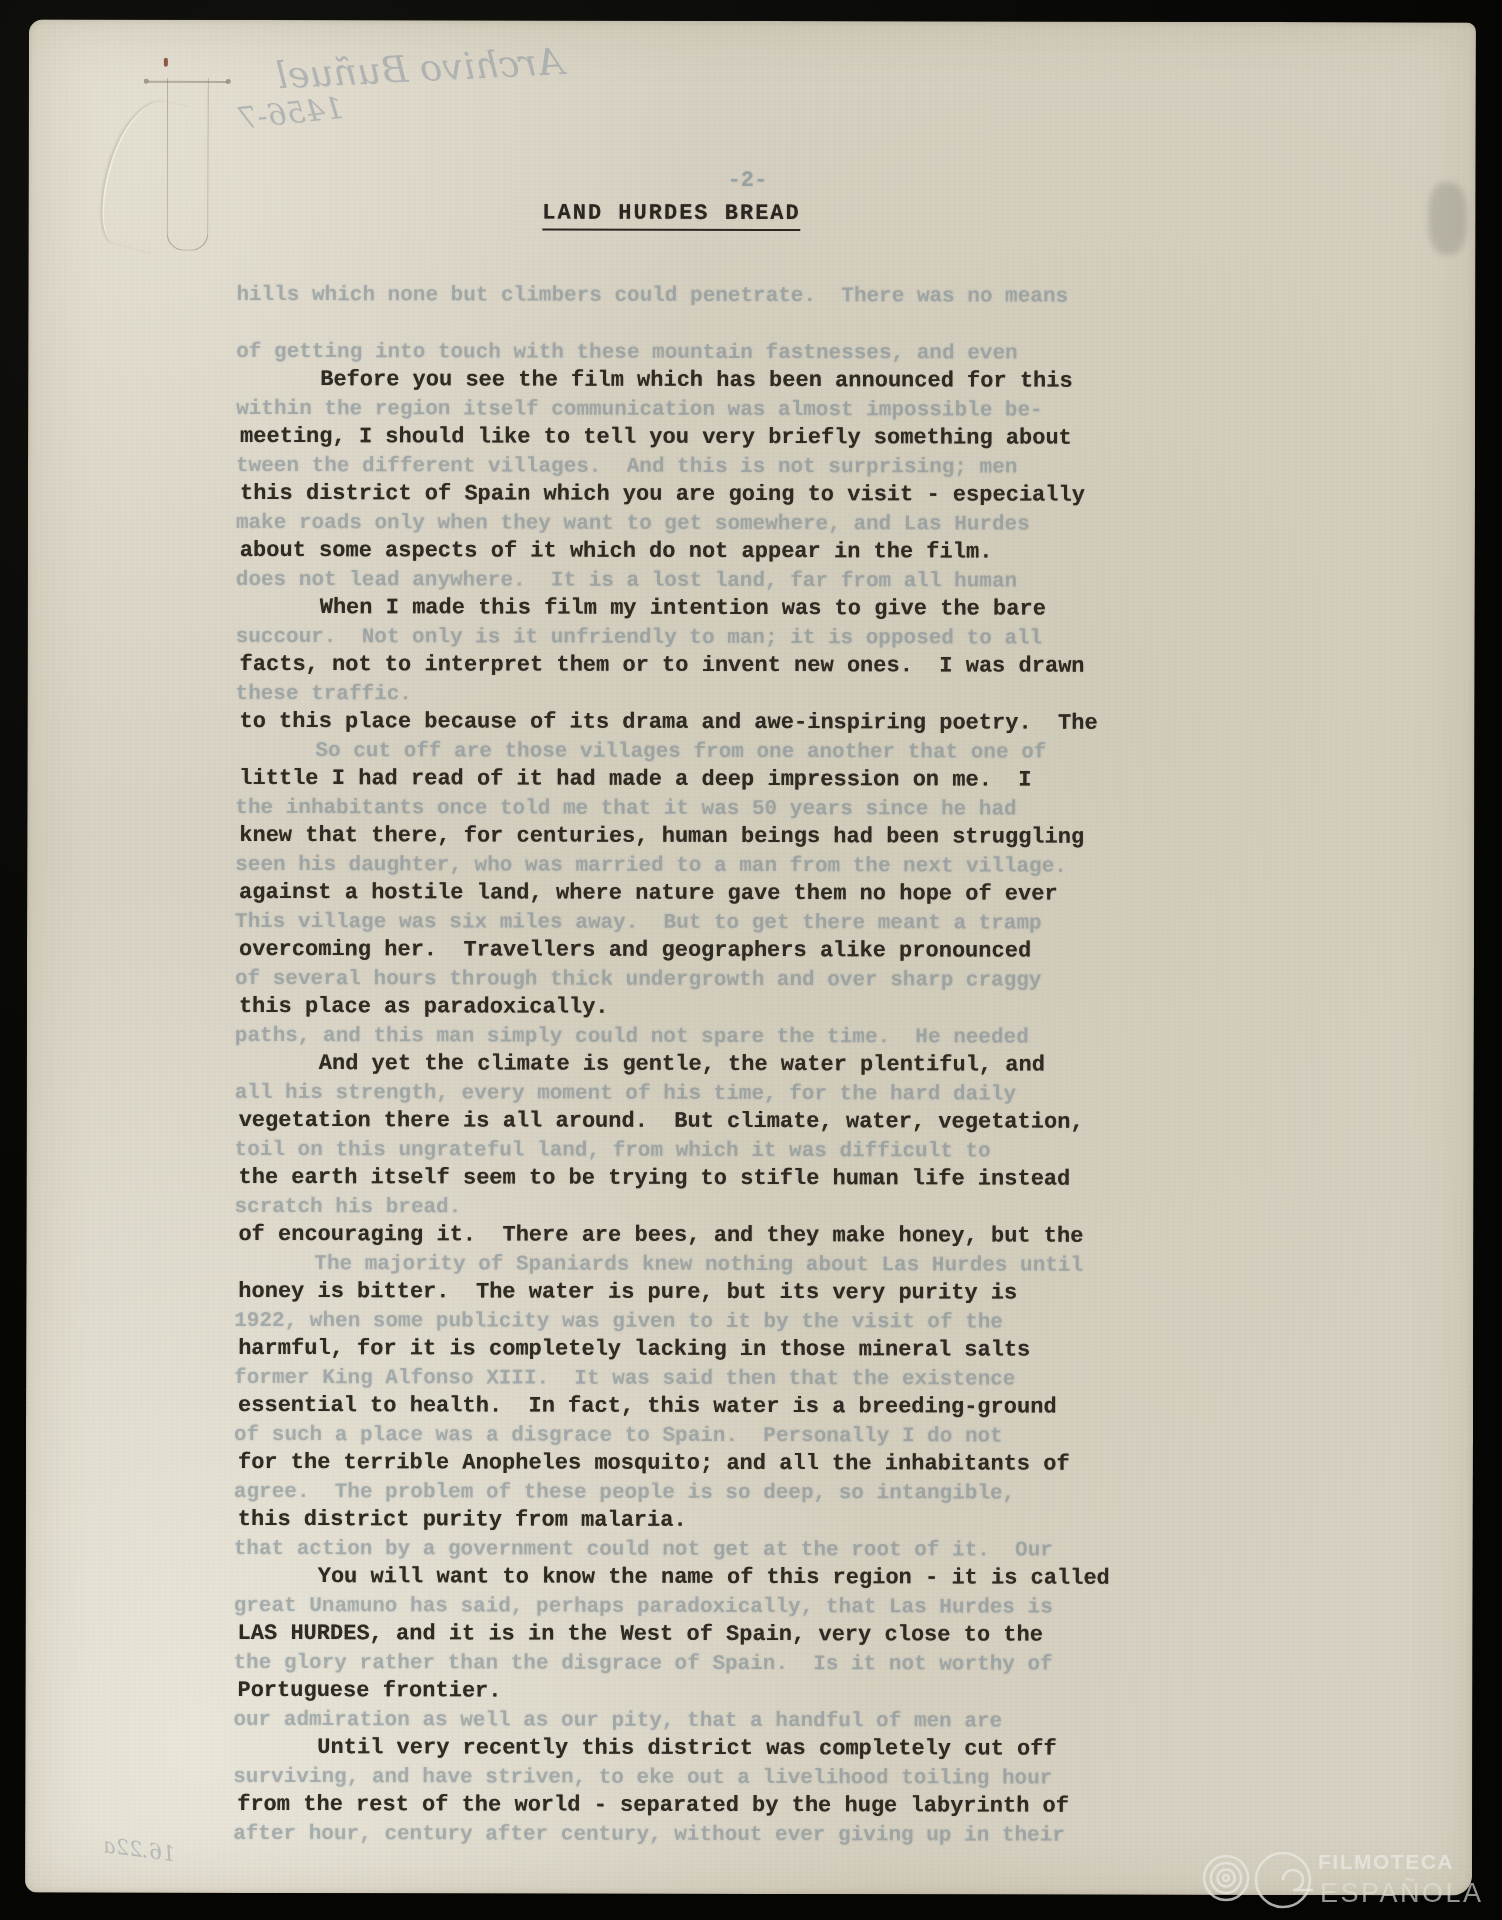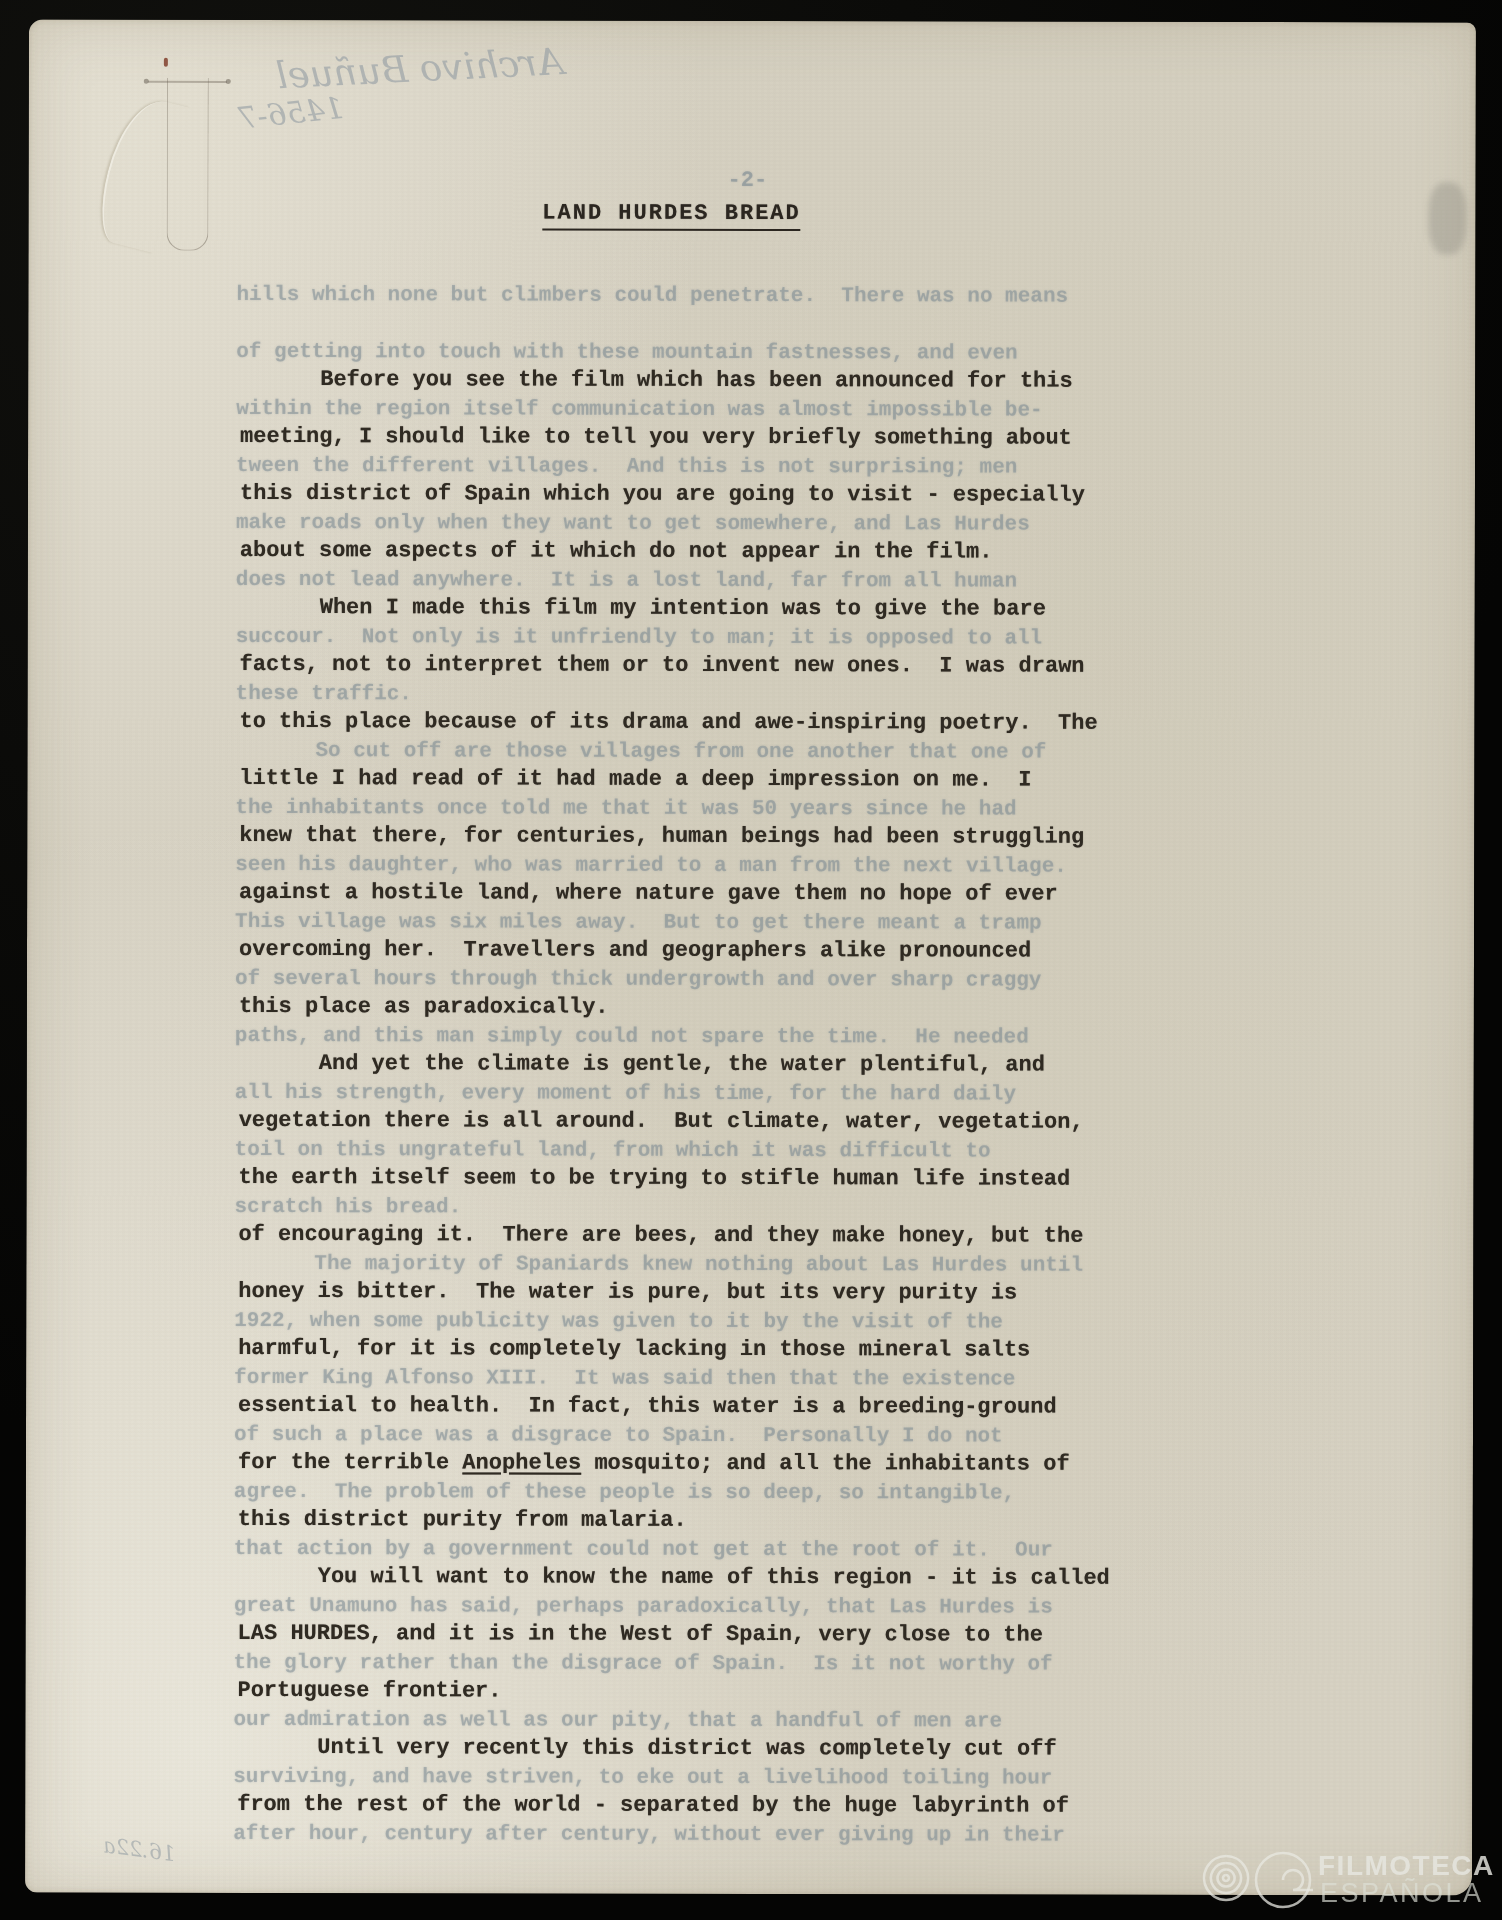--- a/index.html
+++ b/index.html
@@ -14,21 +14,21 @@
       radial-gradient(ellipse at 50% 65%, rgba(210,204,186,.6) 0%, rgba(210,204,186,0) 60%),
       #d6d1c2;
     box-shadow:inset 0 0 60px rgba(130,117,88,.22), inset 0 0 6px rgba(120,108,80,.25);
     border-radius:14px 9px 20px 12px;transform:rotate(.12deg);}
   .grain{position:absolute;inset:0;border-radius:inherit;opacity:.5;pointer-events:none;background:
     repeating-linear-gradient(0deg, rgba(120,110,90,.025) 0 2px, rgba(255,255,255,.02) 2px 4px),
     repeating-linear-gradient(90deg, rgba(120,110,90,.018) 0 3px, rgba(255,255,255,.015) 3px 6px);}
   .line{position:absolute;white-space:pre;line-height:1;}
   .typed{font-size:22px;font-weight:700;color:#2f2a22;text-shadow:0 0 1px rgba(47,42,34,.55);}
   .ghost{font-size:21px;font-weight:700;color:rgba(118,134,143,.44);text-shadow:0 0 2px rgba(118,134,143,.30);}
-  .uw{text-decoration:underline;text-underline-offset:4px;}
+  .uw{text-underline-offset:4px;}
   #page-num{position:absolute;left:699px;top:147px;font-size:22px;font-weight:700;
     color:rgba(118,134,143,.50);text-shadow:0 0 2px rgba(118,134,143,.3);}
   #doc-title{position:absolute;left:643px;top:180px;transform:translateX(-50%);margin:0;
     font-size:22px;font-weight:700;letter-spacing:2px;color:#2b2620;white-space:pre;
     border-bottom:2.5px solid #2b2620;padding-bottom:3px;text-shadow:0 0 1px rgba(43,38,32,.6);}
   .hw{position:absolute;font-family:"DejaVu Serif","Liberation Serif",serif;font-style:italic;
     color:rgba(138,150,158,.55);transform:scaleX(-1) rotate(3deg);white-space:nowrap;}
   #hw1{left:205px;top:28px;width:330px;font-size:37px;}
   #hw2{left:195px;top:76px;width:120px;font-size:30px;transform:scaleX(-1) rotate(6deg);}
   #hw3{left:78px;top:1818px;font-size:21px;transform:scaleX(-1) rotate(-7deg);color:rgba(130,142,152,.48);}
@@ -38,21 +38,21 @@
   #clip-bar{position:absolute;left:119px;top:61px;width:79px;height:1.5px;background:rgba(105,95,82,.4);}
   .clip-dot{position:absolute;width:5px;height:5px;border-radius:50%;background:rgba(95,88,76,.5);}
   #clip-dot-l{left:115px;top:59px;} #clip-dot-r{left:197px;top:59px;}
   #rust-speck{position:absolute;left:135px;top:38px;width:4px;height:9px;background:#7a3422;border-radius:2px;opacity:.8;}
   #crease{position:absolute;left:80px;top:78px;width:62px;height:150px;border-left:2px solid rgba(248,246,238,.55);
     border-radius:70% 0 0 40%/60% 0 0 50%;transform:rotate(14deg);box-shadow:-2px 0 2px rgba(140,128,100,.25);}
   #edge-smudge{position:absolute;left:1400px;top:160px;width:38px;height:72px;background:rgba(88,86,80,.22);
     border-radius:40%;filter:blur(3px);}
   #watermark{position:absolute;left:1195px;top:1840px;width:300px;height:75px;color:rgba(230,230,224,.82);}
   #wm-text1{position:absolute;left:123px;top:10px;font-family:"Liberation Sans","DejaVu Sans",sans-serif;
-    font-weight:700;font-size:28px;letter-spacing:1.5px;}
+    font-weight:700;font-size:21px;letter-spacing:1.5px;}
   #wm-text2{position:absolute;left:125px;top:38px;font-family:"Liberation Sans","DejaVu Sans",sans-serif;
     font-weight:400;font-size:27px;letter-spacing:2.5px;color:rgba(222,224,216,.66);}
   #wm-icons{position:absolute;left:0;top:0;}
 </style>
 </head>
 <body>
 
 <div id="scan">
   <div id="paper">
     <div class="grain"></div>

